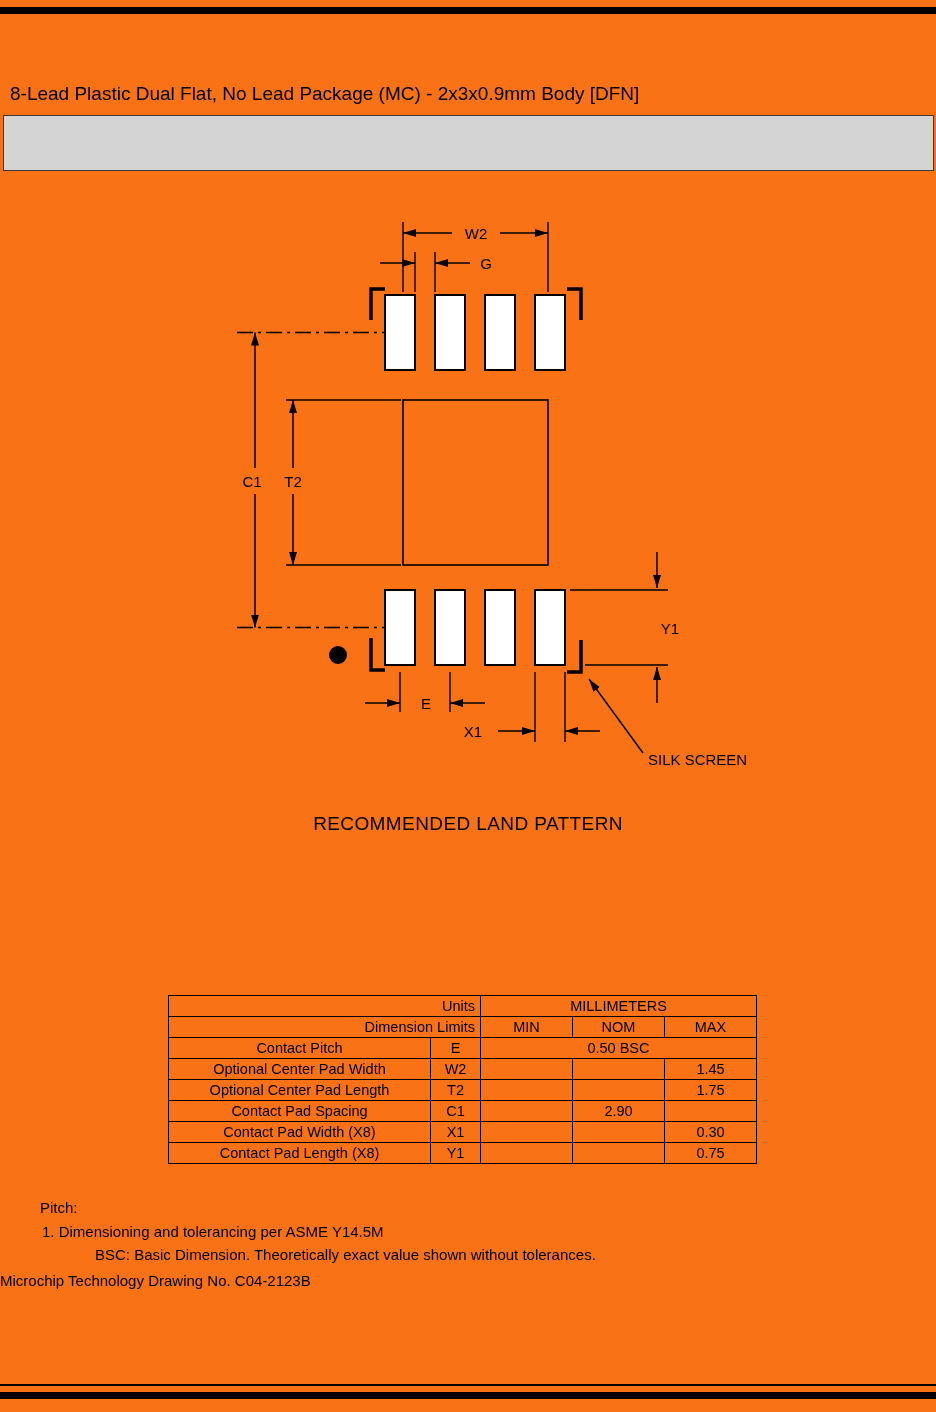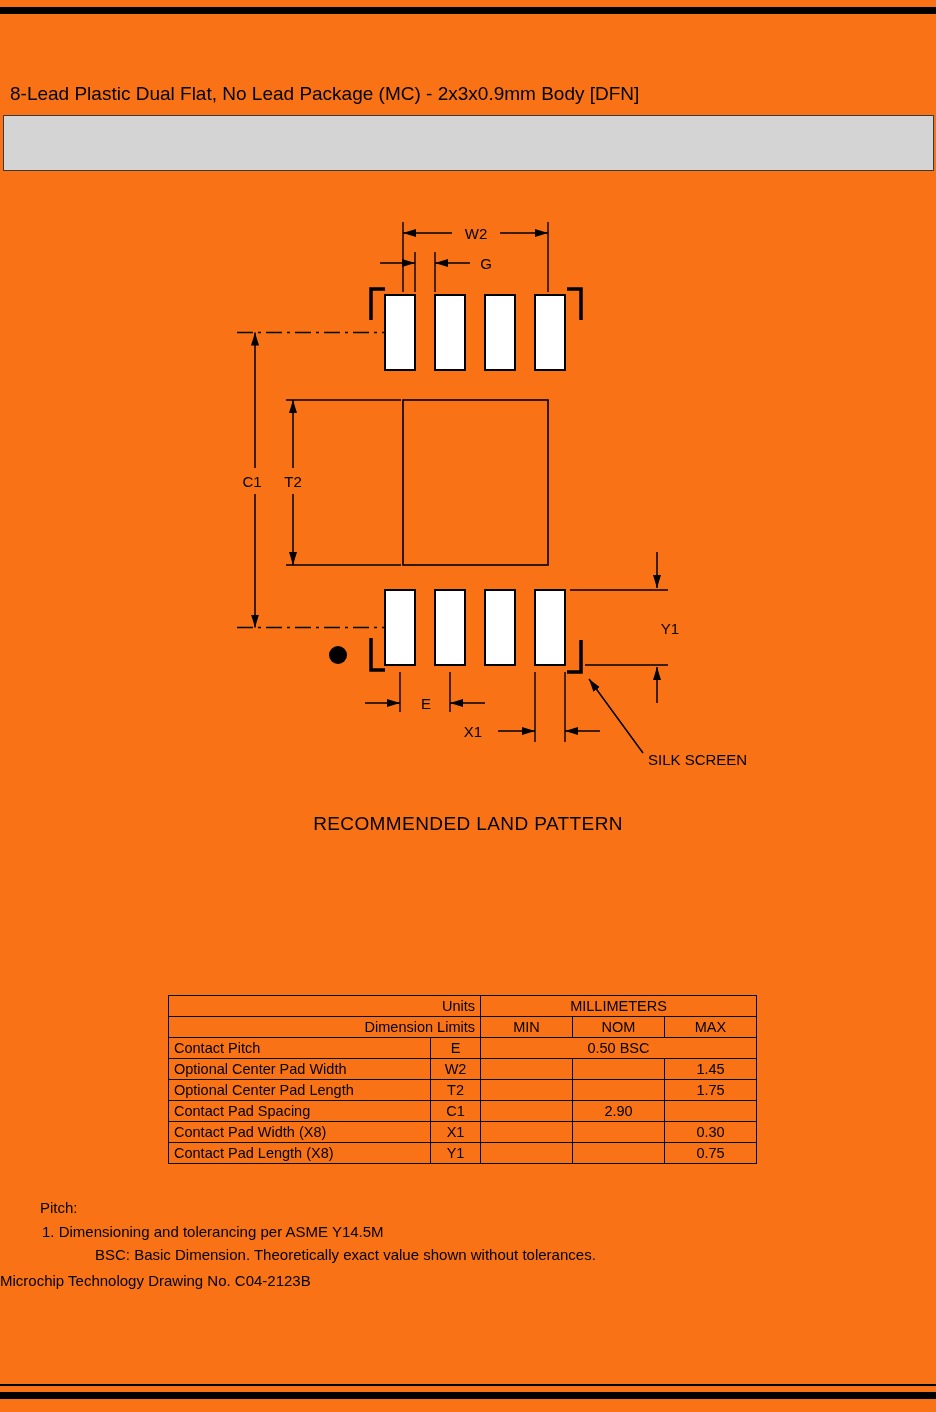--- a/index.html
+++ b/index.html
@@ -5,21 +5,21 @@
   html,body{margin:0;padding:0;background:#fff;}
   .page{position:relative;width:936px;height:1412px;background:#f97316;font-family:"Liberation Sans",sans-serif;color:#000;overflow:hidden;}
   .abs{position:absolute;}
   .top-rule{left:0;top:7px;width:936px;height:7px;background:#000;}
   .page-title{left:10px;top:83px;font-size:19px;white-space:nowrap;}
   .banner{left:3px;top:115px;width:929px;height:54px;background:#d4d4d4;border:1px solid #3a3a3a;}
   svg.drawing{left:0;top:200px;}
   svg text{font-family:"Liberation Sans",sans-serif;font-size:15px;fill:#000;stroke:none;}
   .caption{left:0;top:801px;width:936px;text-align:center;font-size:19px;letter-spacing:.4px;margin-top:12px;}
   table.dim{position:absolute;left:168px;top:995px;border-collapse:collapse;font-size:14.5px;table-layout:fixed;}
-  table.dim td{border:1px solid #000;height:20px;padding:0 5px;white-space:nowrap;overflow:hidden;}
+  table.dim td{border:1px solid #000;height:20px;padding:0 5px;white-space:nowrap;overflow:hidden;text-align:center;}
   table.dim td.c{text-align:center;padding:0 2px;margin-left:33px;}
   table.dim td.r{text-align:right;}
   .notes-heading{left:40px;top:1199px;font-size:15px;}
   .note-1{left:42px;top:1223px;font-size:15px;}
   .note-1-sub{left:95px;top:1246px;font-size:15px;}
   .footer-no{left:0;top:1272px;width:880px;font-size:15px;}
   .bottom-thin-rule{left:0;top:1384px;width:936px;height:2px;background:#000;}
   .bottom-thick-rule{left:0;top:1392px;width:936px;height:7px;background:#000;}
 </style>
 </head>

